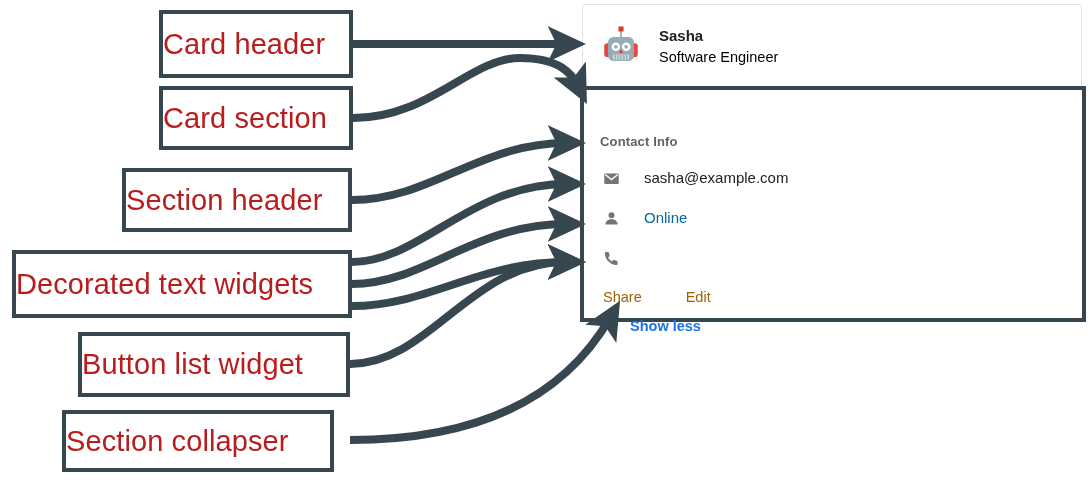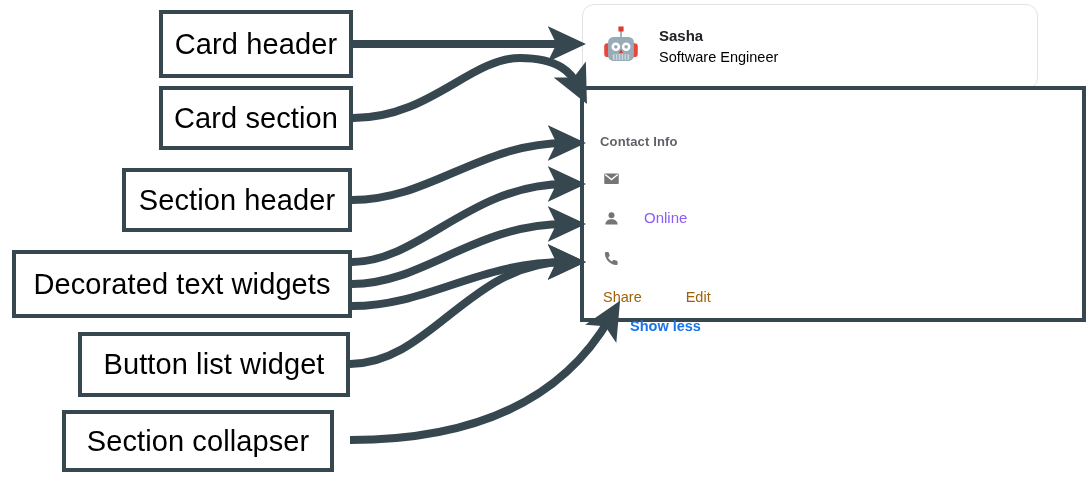--- a/index.html
+++ b/index.html
@@ -26,40 +26,40 @@
   }
 
   
   .anno-box {
     position: absolute;
     box-sizing: border-box;
     background: #ffffff;
     border: 4px solid #37474f;
     display: flex;
     align-items: center;
-    justify-content: center;
-    color: #000000;
+    justify-content: flex-start;
+    color: #b91c1c;
     font-size: 29px;
     line-height: 1;
     letter-spacing: 0.1px;
     white-space: nowrap;
     z-index: 8;
   }
 
   
   #card {
     position: absolute;
     left: 582px;
     top: 4px;
-    width: 456px;
+    width: 500px;
     height: 86px;
     box-sizing: border-box;
     background: #ffffff;
     border: 1px solid #e3e3e3;
-    border-radius: 12px;
+    border-radius: 3px;
     z-index: 2;
   }
   #card-header {
     position: absolute;
     left: 0; top: 0;
     width: 100%;
     height: 100%;
     display: flex;
     align-items: center;
     padding-left: 15px;
@@ -127,21 +127,21 @@
     align-items: center;
     justify-content: center;
     color: #757575;
   }
   .row-text {
     margin-left: 22px;
     font-size: 15px;
     color: #202124;
     line-height: 22px;
   }
-  .row-text.status-online { color: #8b5cf6; text-align: right; }
+  .row-text.status-online { color: #0369a1; text-align: right; }
 
   #button-list {
     display: flex;
     align-items: center;
     margin-top: 2px;
     margin-left: 3px;
   }
   .list-button {
     font-size: 14.5px;
     color: #a16207;
@@ -202,20 +202,21 @@
 
     <div id="section-header">Contact Info</div>
 
     <div class="text-row">
       <span class="row-icon">
         <svg viewBox="0 0 20 20" width="17" height="17" aria-hidden="true">
           <rect x="1.5" y="4" width="17" height="12.5" rx="0.8" fill="#757575"></rect>
           <path d="M2.6 5.3 L10 11.2 L17.4 5.3" fill="none" stroke="#ffffff" stroke-width="1.7"></path>
         </svg>
       </span>
+      <span class="row-text">sasha@example.com</span>
     </div>
 
     <div class="text-row">
       <span class="row-icon">
         <svg viewBox="0 0 20 20" width="17" height="17" aria-hidden="true">
           <circle cx="10" cy="6.1" r="3.5" fill="#757575"></circle>
           <path d="M2.8 17.2 c0-4.1 3.2-6.3 7.2-6.3 s7.2 2.2 7.2 6.3 z" fill="#757575"></path>
         </svg>
       </span>
       <span class="row-text status-online">Online</span>

